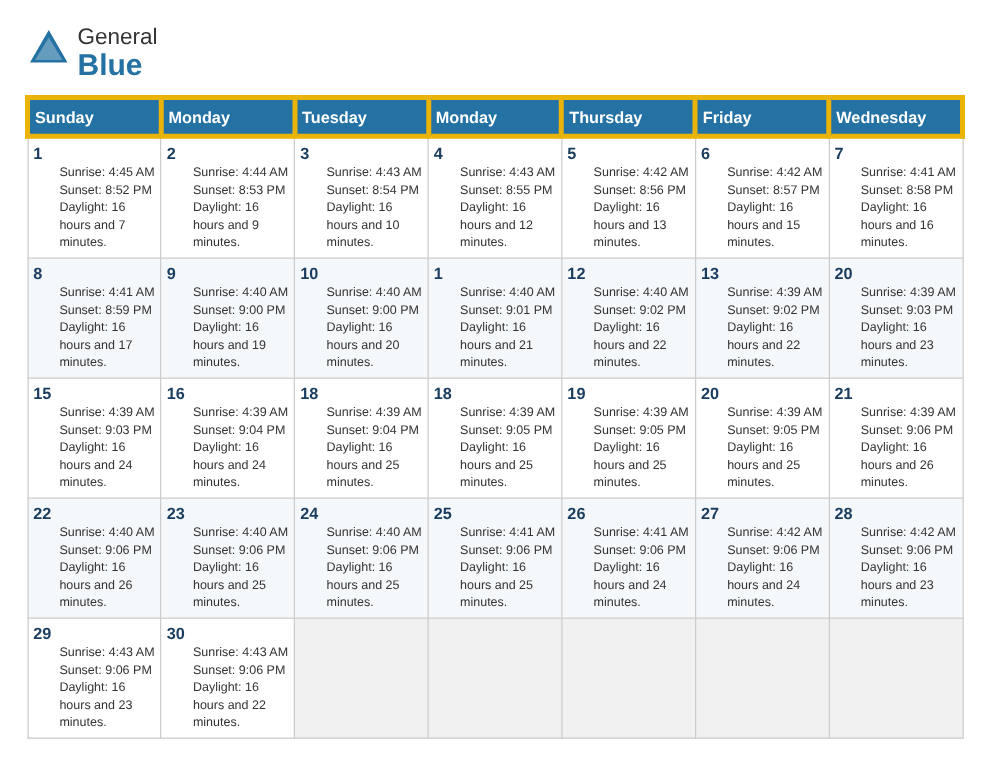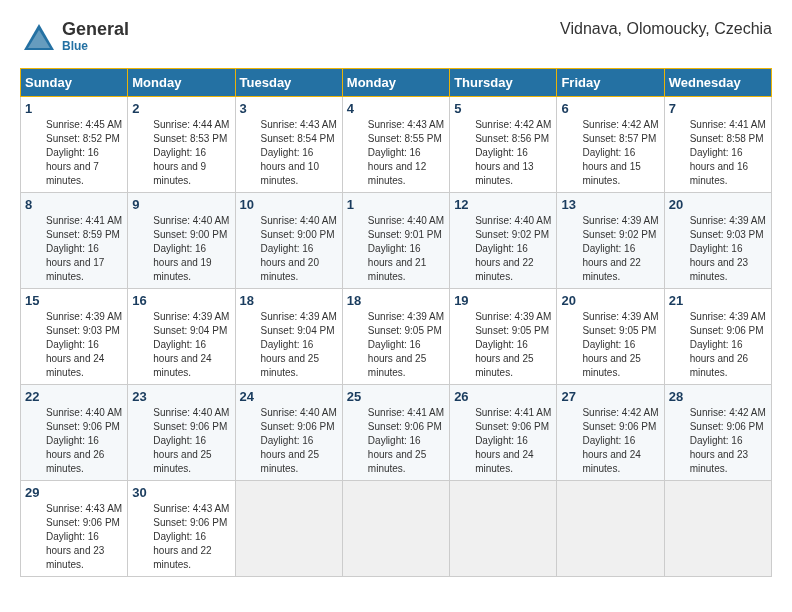--- a/index.html
+++ b/index.html
@@ -33,21 +33,21 @@
       border-collapse: collapse;
       font-size: 11px;
     }
     .calendar th {
       background-color: #2471a3;
       color: #fff;
       padding: 6px 4px;
       text-align: left;
       font-size: 13px;
       font-weight: bold;
-      border: 1px solid #eab308;
+      border: 4px solid #eab308;
     }
     .calendar td {
       border: 1px solid #ccc;
       vertical-align: top;
       padding: 4px;
       width: 107px;
       min-height: 80px;
       background: #fff;
     }
     .calendar tr:nth-child(even) td {
@@ -85,27 +85,26 @@
 <div class="header-area">
   <div class="logo-wrapper">
     <div style="display:flex; align-items:flex-start;">
       <div style="position:relative; width:38px; height:38px; margin-right:4px;">
         <svg width="38" height="38" viewBox="0 0 38 38">
           <polygon points="19,4 34,30 4,30" fill="#2471a3"></polygon>
           <polygon points="19,10 30,28 8,28" fill="#fff" opacity="0.3"></polygon>
         </svg>
       </div>
       <div class="logo-text-wrapper">
-        <span style="font-size:18px; font-weight:bold; color:#333;">General</span>
-        <span style="font-size:12px; font-weight:bold; color:#2471a3;">Blue</span>
+        <span style="font-size:18px; font-weight:normal; color:#333;">General</span>
+        <span style="font-size:24px; font-weight:bold; color:#2471a3;">Blue</span>
       </div>
     </div>
   </div>
   <div class="title-area">
-    <div class="subtitle">Vidnava, Olomoucky, Czechia</div>
   </div>
 </div>
 
 <table class="calendar">
   <thead>
     <tr>
     <th>Sunday</th>
         <th>Monday</th>
         <th>Tuesday</th>
         <th>Monday</th>

